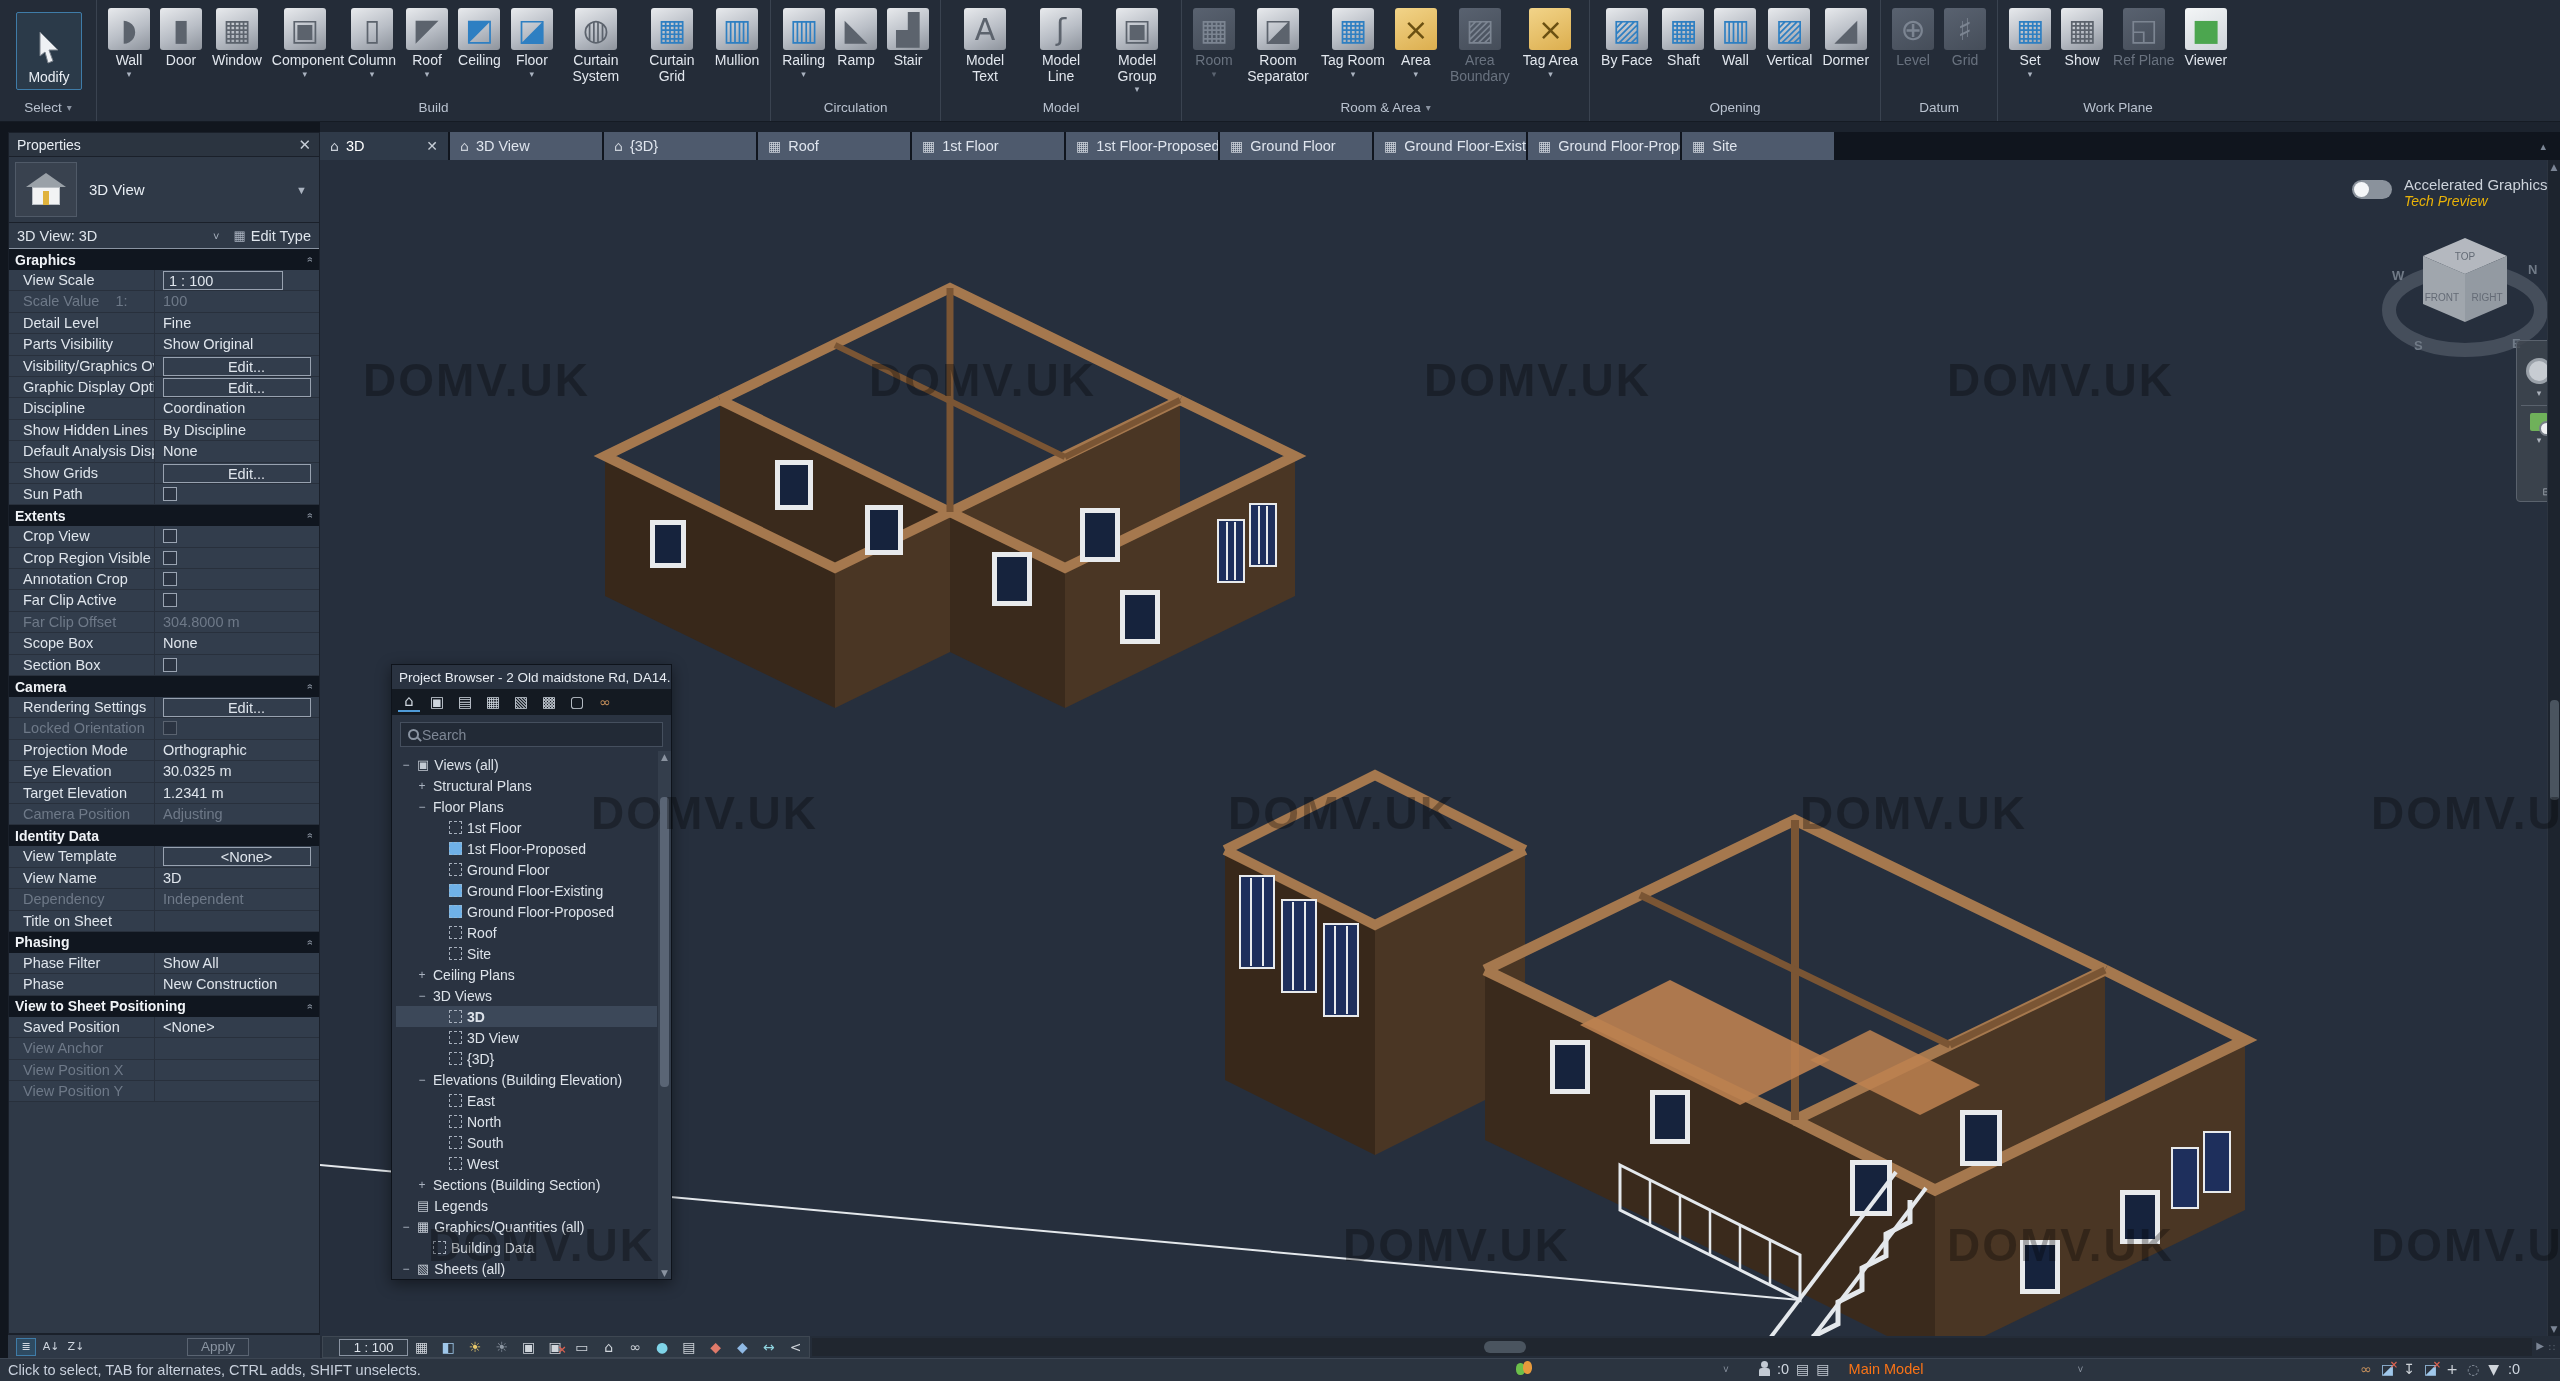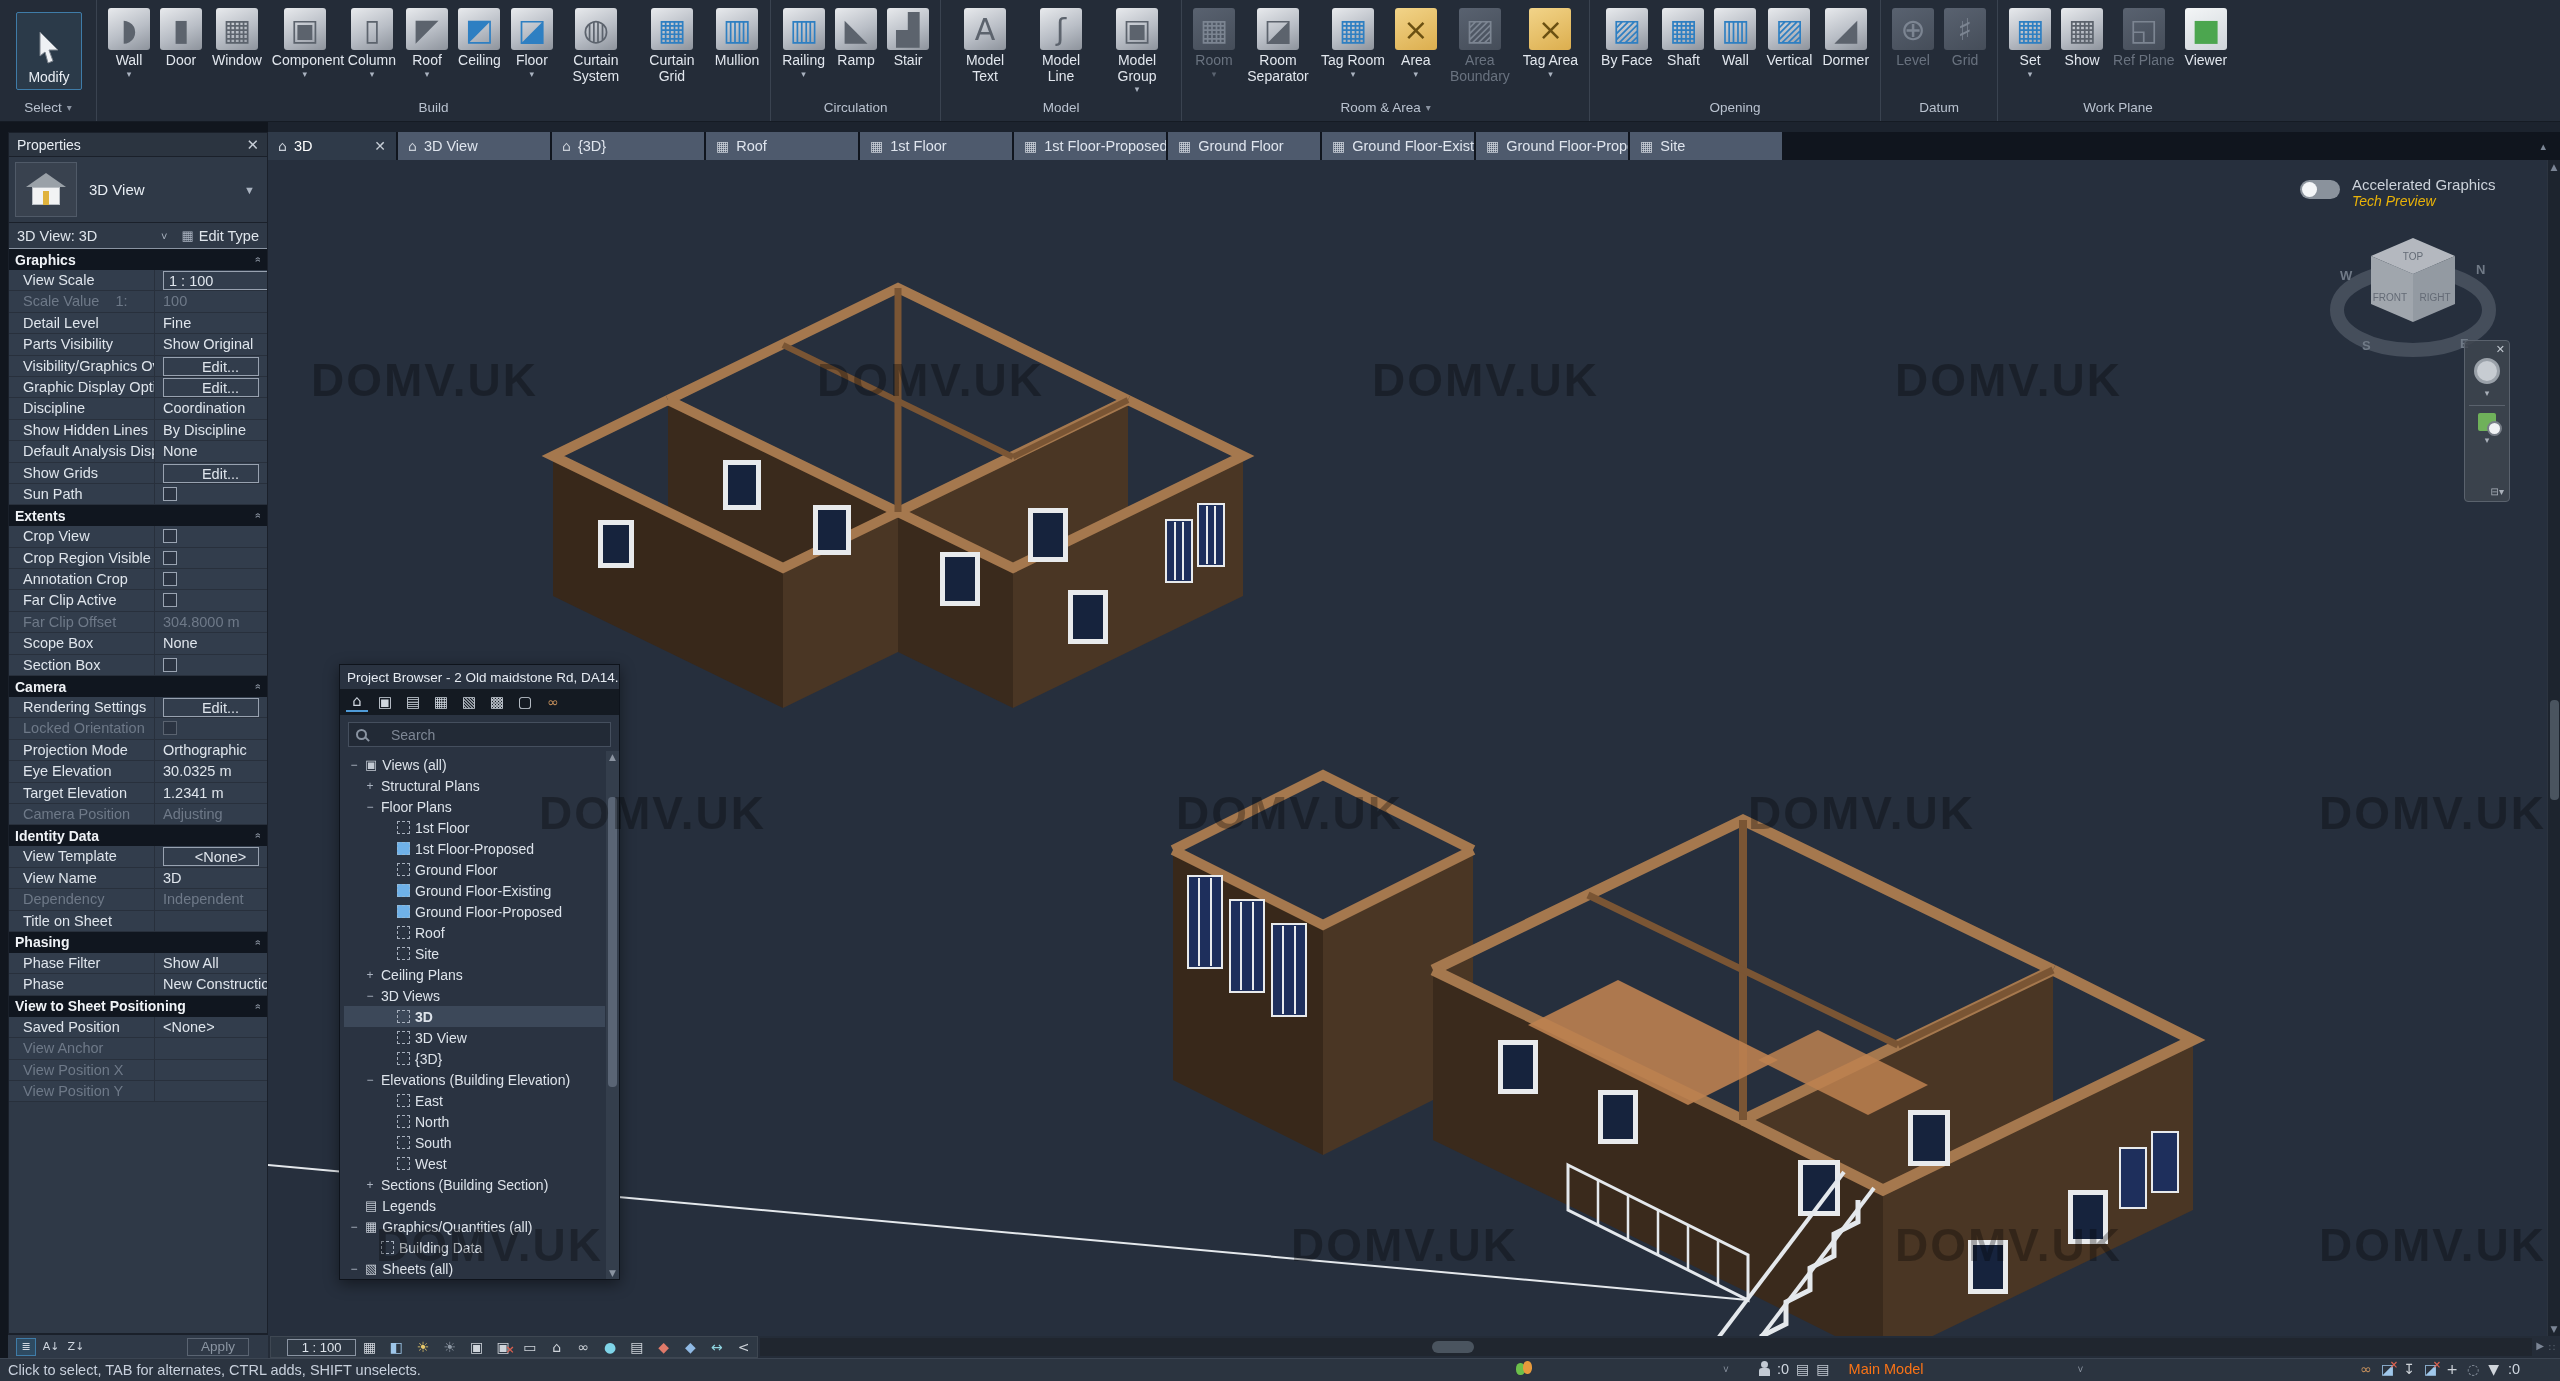--- a/index.html
+++ b/index.html
@@ -30,21 +30,21 @@
   .ic.c-dim   { background:linear-gradient(155deg,#596270,#454d59); color:#7c8592; }
   
   .modify-btn { width:66px; height:78px; margin:6px 8px 0 10px; background:#2b3a49;
     border:1.5px solid #3f7ca8; border-radius:2px; display:flex; flex-direction:column;
     align-items:center; justify-content:flex-end; padding-bottom:4px; }
   .modify-btn .lbl { color:#e8edf3; font-size:14px; }
   .cursor-ic { width:26px; height:34px; margin-bottom:4px; }
 
   
   .middle { flex:1; display:flex; min-height:0; }
-  .leftcol { width:268px; background:#11161e; display:flex; flex-direction:column; }
+  .leftcol { width:320px; background:#11161e; display:flex; flex-direction:column; }
   .props { margin:10px 0 0 8px; flex:1; background:#2f3947; border:1px solid #1a202a;
     display:flex; flex-direction:column; overflow:hidden; }
   .props-title { height:24px; background:#2b3440; display:flex; align-items:center;
     padding:0 8px; color:#e8edf3; font-size:14px; border-bottom:1px solid #1a202a; }
   .props-title .x { margin-left:auto; color:#c6cdd6; font-size:15px; }
   .type-sel { height:66px; display:flex; background:#2f3947; border-bottom:1px solid #1a202a; padding:5px 6px; }
   .type-ic { width:62px; background:#39424f; border:1px solid #505a68; display:flex;
     align-items:center; justify-content:center; position:relative; }
   .house { position:relative; width:34px; height:30px; }
   .house .roof { position:absolute; top:-2px; left:-3px; width:0; height:0;
@@ -122,21 +122,21 @@
   .pbrowser { position:absolute; left:71px; top:504px; width:281px; height:616px; background:#2a3341;
     border:1px solid #0e131b; box-shadow:0 4px 14px rgba(0,0,0,0.45); display:flex; flex-direction:column; }
   .pb-title { height:24px; display:flex; align-items:center; padding:0 7px; color:#e6ebf2; font-size:13.5px;
     background:#2a3341; white-space:nowrap; overflow:hidden; }
   .pb-toolbar { height:26px; background:#141a22; display:flex; align-items:center; gap:6px; padding:0 6px; }
   .pb-tool { width:22px; height:20px; display:flex; align-items:center; justify-content:center;
     font-family:"DejaVu Sans",sans-serif; font-size:15px; color:#cfd6de; }
   .pb-tool.first { border-bottom:2px solid #4f9bd8; }
   .pb-tool.link { color:#c9925c; font-size:14px; }
   .pb-search { margin:7px 8px 4px 8px; height:25px; background:#222a36; border:1px solid #454f5e;
-    display:flex; align-items:center; gap:24px; padding:0 7px; }
+    display:flex; align-items:center; gap:3px; padding:0 7px; }
   .mag { width:11px; height:11px; border:2px solid #8a94a2; border-radius:50%; position:relative; flex:0 0 auto; }
   .mag::after { content:""; position:absolute; width:6px; height:2px; background:#8a94a2;
     transform:rotate(45deg); right:-5px; bottom:-2px; }
   .pb-search input { background:transparent; border:none; outline:none; color:#aab3c0; font-size:14px; width:100%;
     font-family:"Liberation Sans",sans-serif; }
   .pb-search input::placeholder { color:#7e8795; }
   .pb-tree { position:relative; flex:1; overflow:hidden; padding:3px 14px 0 4px; }
   .trow { height:21px; display:flex; align-items:center; gap:5px; color:#dde3ea; font-size:14px; white-space:nowrap; }
   .trow.selected { background:#3c4859; }
   .trow.bold { font-weight:bold; }

